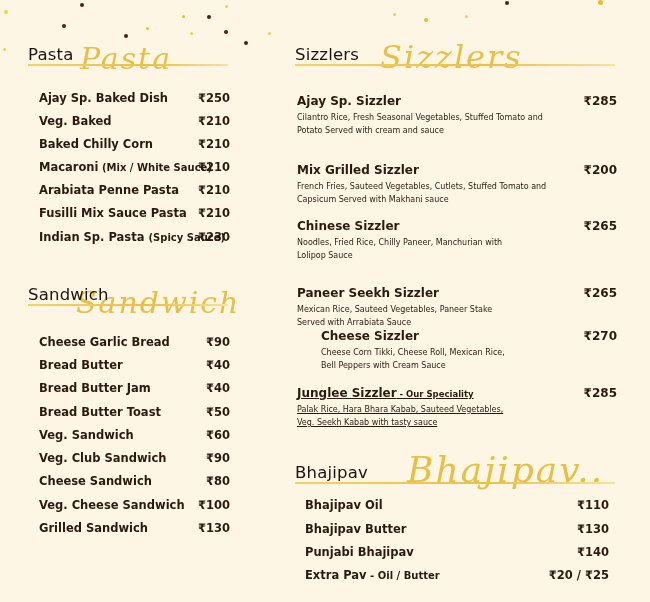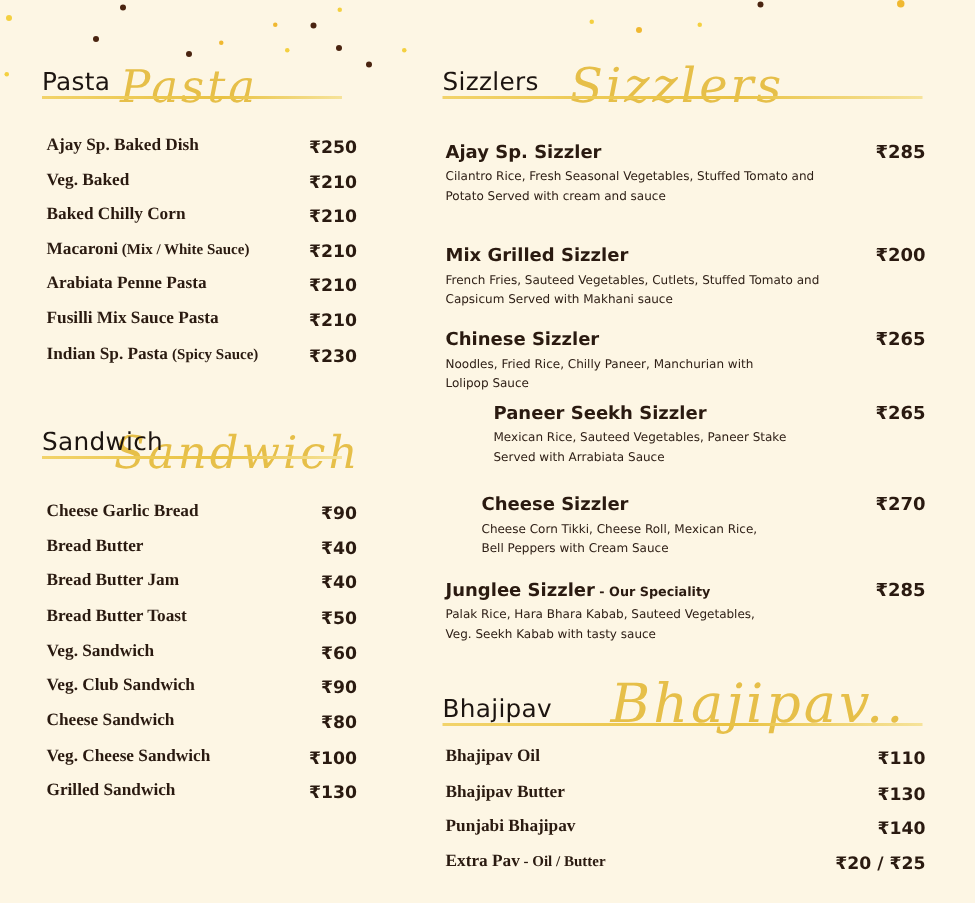--- a/index.html
+++ b/index.html
@@ -22,23 +22,23 @@
     position:absolute; bottom:0;
     font-family:"DejaVu Serif", serif; font-style:italic;
     color:#e3b62f; font-size:34px; opacity:0.85;
     letter-spacing:2px; white-space:nowrap;
   }
   .rule {
     position:absolute; left:0; bottom:4px; height:2px;
     background:linear-gradient(90deg, #f2d36a 0%, #e9c243 60%, #f6e39a 100%);
   }
   .item { position:absolute; left:0; right:0; font-size:11.5px; font-weight:bold; }
-  .item .name { position:absolute; left:0; white-space:nowrap;font-family:Liberation Serif, serif; }
+  .item .name { position:absolute; left:8px; white-space:nowrap; }
   .item .note { font-size:10px; font-weight:bold; }
-  .item .price { position:absolute; right:0; white-space:nowrap; }
+  .item .price { position:absolute; right:8px; white-space:nowrap; }
   .sz-item { position:absolute; left:0; right:0; }
   .sz-name { font-size:12px; font-weight:bold; white-space:nowrap; }
   .sz-name .note { font-size:8.5px; }
   .sz-desc { font-size:8px; line-height:13px; margin-top:3px; color:#2f2017; }
   .sz-price { position:absolute; right:0; top:0; font-size:12px; font-weight:bold; }
 </style>
 </head>
 <body>
 
 <div>
@@ -179,37 +179,37 @@
       <span class="sz-price">₹200</span>
     </div>
     <div class="sz-item" style="top:219px;">
       <div class="sz-name">Chinese Sizzler</div>
       <div class="sz-desc">
           <div>Noodles, Fried Rice, Chilly Paneer, Manchurian with</div>
           <div>Lolipop Sauce</div>
         </div>
       <span class="sz-price">₹265</span>
     </div>
-    <div class="sz-item" style="top:268px;margin-left:32px;">
+    <div class="sz-item" style="top:286px;">
       <div class="sz-name">Paneer Seekh Sizzler</div>
       <div class="sz-desc">
           <div>Mexican Rice, Sauteed Vegetables, Paneer Stake</div>
           <div>Served with Arrabiata Sauce</div>
         </div>
       <span class="sz-price">₹265</span>
     </div>
     <div class="sz-item" style="top:329px;margin-left:24px;">
       <div class="sz-name">Cheese Sizzler</div>
       <div class="sz-desc">
           <div>Cheese Corn Tikki, Cheese Roll, Mexican Rice,</div>
           <div>Bell Peppers with Cream Sauce</div>
         </div>
       <span class="sz-price">₹270</span>
     </div>
-    <div class="sz-item" style="top:386px;">
+    <div class="sz-item" style="top:386px;text-decoration:underline;">
       <div class="sz-name"><span>Junglee Sizzler</span><span class="note"> - Our Speciality</span></div>
       <div class="sz-desc">
           <div>Palak Rice, Hara Bhara Kabab, Sauteed Vegetables,</div>
           <div>Veg. Seekh Kabab with tasty sauce</div>
         </div>
       <span class="sz-price">₹285</span>
     </div>
   </div>
 
   <div style="position:absolute;left:0;top:452px;width:325px;">

